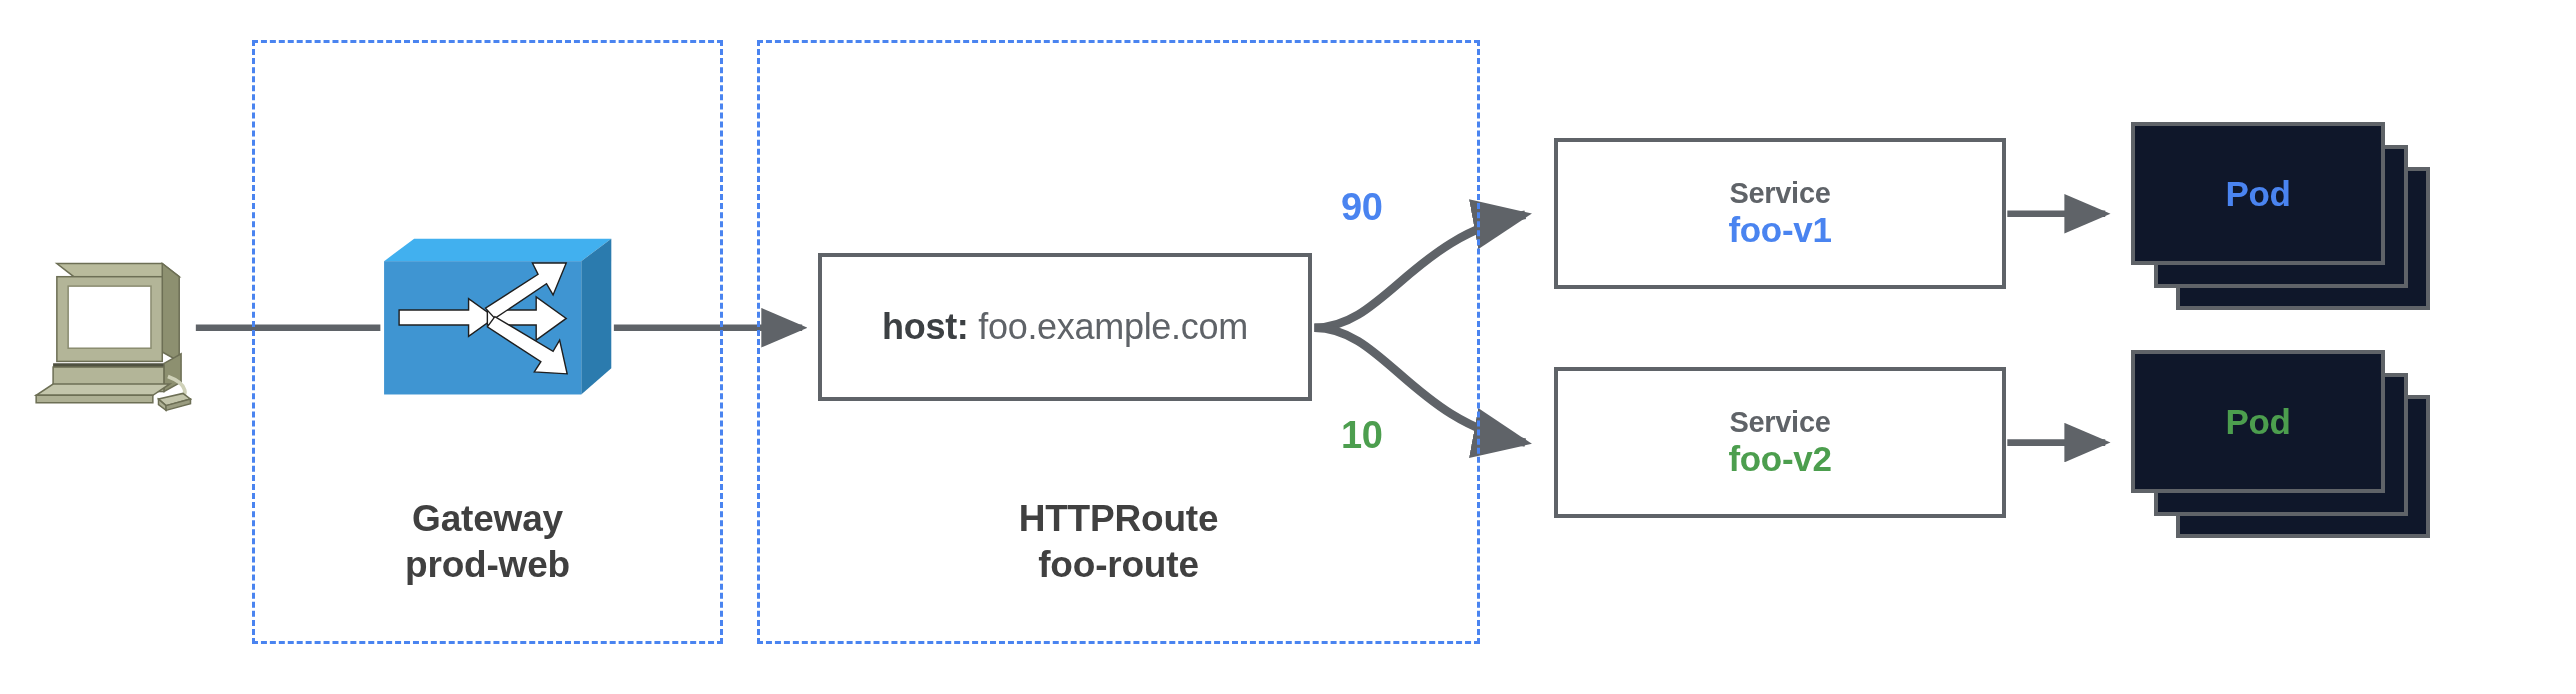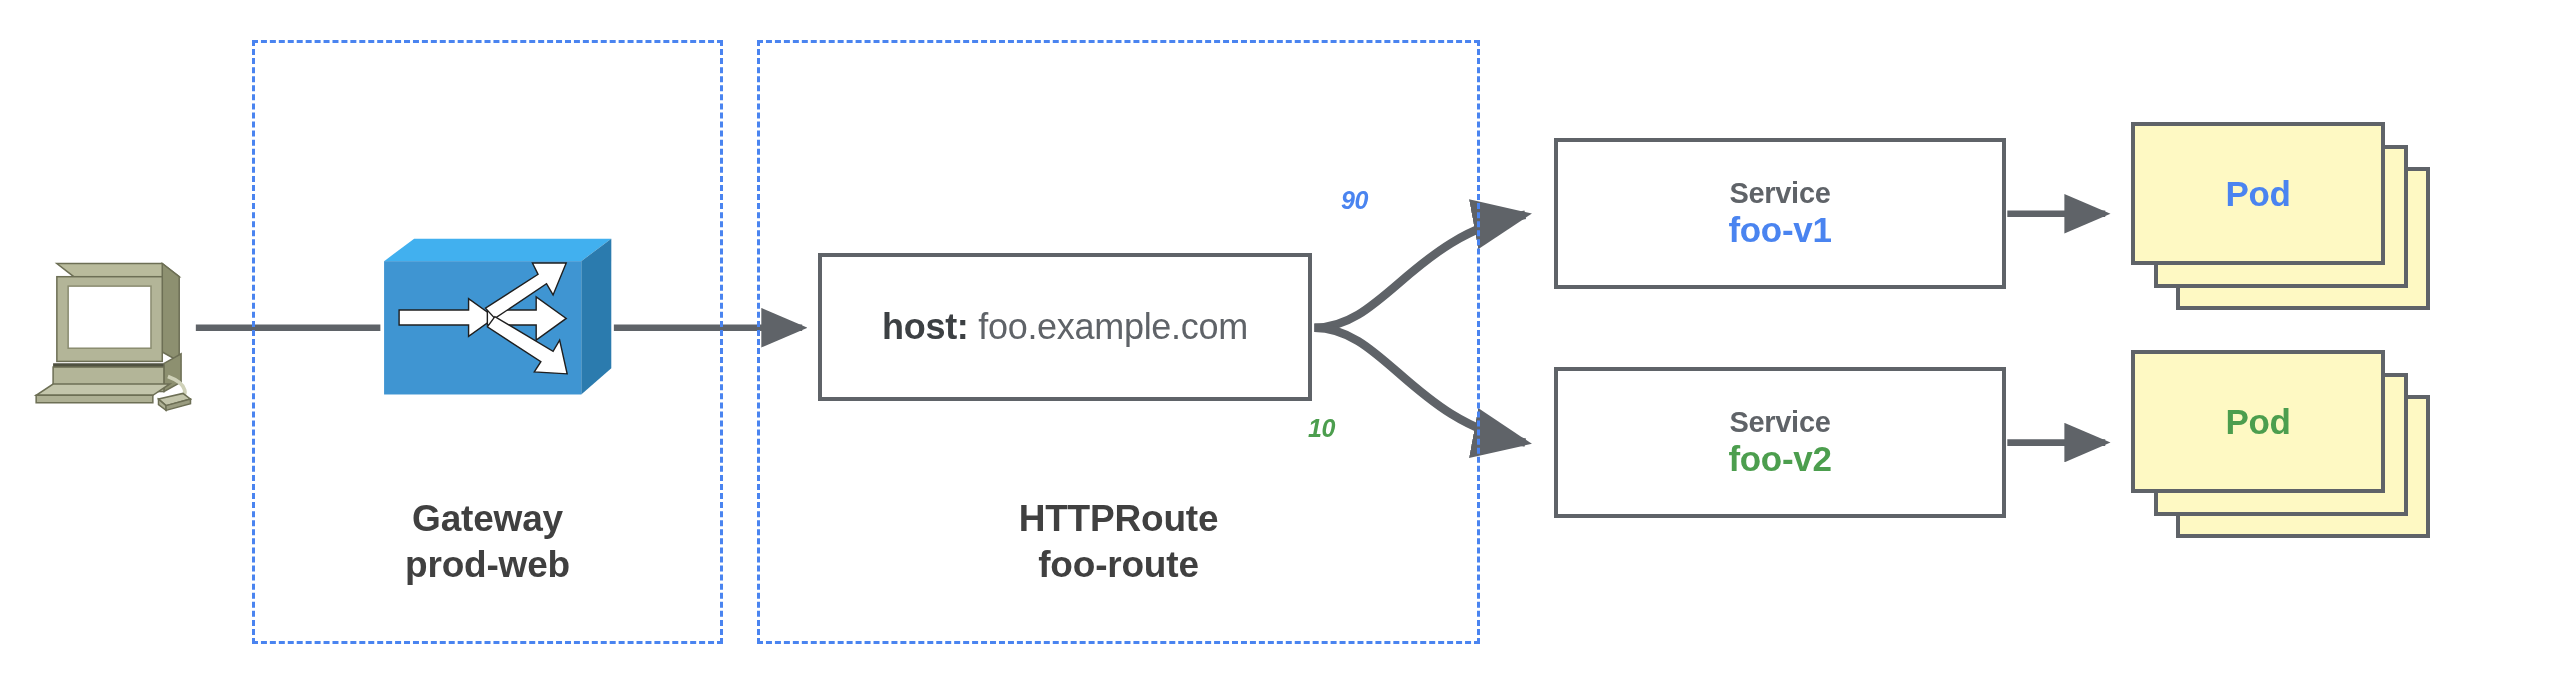--- a/index.html
+++ b/index.html
@@ -121,44 +121,43 @@
   .pod-stack {
     position: absolute;
     width: 311px; height: 188px;
   }
   #pod-stack-1 { left: 2131px; top: 122px; }
   #pod-stack-2 { left: 2131px; top: 350px; }
   .pod-card {
     position: absolute;
     box-sizing: border-box;
     border: 4.7px solid #5f6368;
-    background: #fef9c3;
+    background: #0f172a;
   }
   .pod-card.back2 { left: 45px; top: 45px; width: 254px; height: 143px; }
   .pod-card.back1 { left: 22.6px; top: 22.6px; width: 254px; height: 143px; }
   .pod-card.front {
     left: 0; top: 0; width: 254px; height: 143px;
     display: flex; align-items: center; justify-content: center;
   }
   .pod-label {
     font-size: 35px;
     font-weight: bold;
     letter-spacing: -0.3px;
   }
 
   
   .weight-label {
     position: absolute;
-    font-size: 25px;
+    font-size: 38px;
     font-weight: bold;
     letter-spacing: -0.5px;
-    font-style: italic;
   }
   #weight-90 { left: 1341px; top: 186px; color: #4a84f0; }
-  #weight-10 { left: 1308px; top: 414px; color: #4c9e4e; }
+  #weight-10 { left: 1341px; top: 414px; color: #4c9e4e; }
 </style>
 </head>
 <body>
 
 <div id="canvas">
 
   <svg id="wire" viewBox="0 0 2736 738" xmlns="http://www.w3.org/2000/svg">
     <defs>
       <marker id="arrowhead" markerWidth="7" markerHeight="6" refX="6.2" refY="3" orient="auto" markerUnits="strokeWidth">
         <path d="M0,0 L7,3 L0,6 z" fill="#5f6368"></path>

